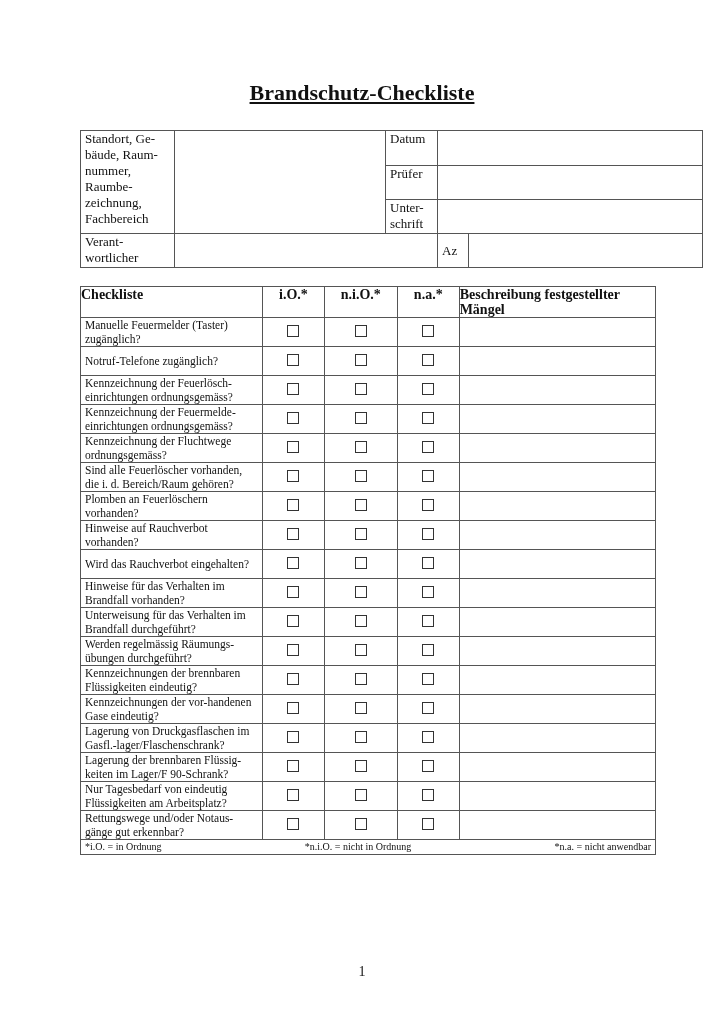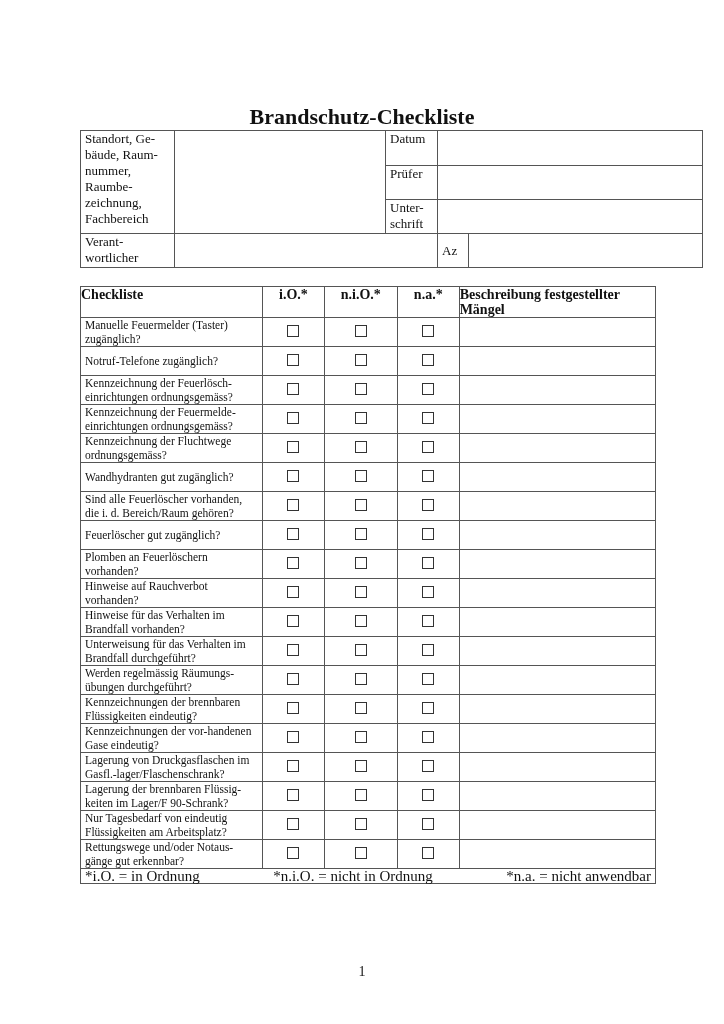--- a/index.html
+++ b/index.html
@@ -1,27 +1,27 @@
 <!DOCTYPE html>
 <html><head>
 <meta charset="utf-8">
 <style>
   html, body { margin:0; padding:0; background:#fff; }
   body { width:724px; height:1024px; position:relative; font-family:"Liberation Serif", serif; color:#111; }
-  .title { position:absolute; top:104px; left:0; width:724px; text-align:center; font-weight:bold; font-size:22px; }
+  .title { position:absolute; top:80px; left:0; width:724px; text-align:center; font-weight:bold; font-size:22px; text-decoration:underline; }
   table { border-collapse:collapse; position:absolute; }
   td, th { border:1px solid #555; padding:0 4px; vertical-align:top; font-size:13px; line-height:16px; }
   #info { left:80px; top:130px; width:623px; }
   #check { left:80px; top:286px; width:576px; }
   #check th { font-weight:bold; font-size:14px; text-align:left; height:15px; line-height:15px; padding:0 0; }
   #check th.c { text-align:center; padding:0 16px; }
   #check td { font-size:11.5px; line-height:14px; height:28px; vertical-align:middle; }
   #check td.cb { text-align:center; padding:0; }
   .box { display:inline-block; width:10px; height:10px; border:1.2px solid #333; }
-  #check td.legend { height:14px; font-size:15px; line-height:14px; }
+  #check td.legend { height:14px; font-size:10px; line-height:14px; }
   .legend-row { display:flex; justify-content:space-between; }
   .pageno { position:absolute; top:964px; left:0; width:724px; text-align:center; font-size:14px; }
 </style>
 </head>
 <body>
 
 <div class="title">Brandschutz-Checkliste</div>
 
 <table id="info">
   <colgroup>
@@ -102,49 +102,42 @@
         <td></td>
       </tr>
       <tr>
         <td>Kennzeichnung der Fluchtwege ordnungsgemäss?</td>
         <td class="cb"><span class="box"></span></td>
         <td class="cb"><span class="box"></span></td>
         <td class="cb"><span class="box"></span></td>
         <td></td>
       </tr>
       <tr>
-        <td>Wandhydranten gut zugänglich?</td>
-        <td class="cb"><span class="box"></span></td>
-        <td class="cb"><span class="box"></span></td>
-        <td class="cb"><span class="box"></span></td>
-        <td></td>
-      </tr>
-      <tr>
         <td>Sind alle Feuerlöscher vorhanden, die i. d. Bereich/Raum gehören?</td>
         <td class="cb"><span class="box"></span></td>
         <td class="cb"><span class="box"></span></td>
         <td class="cb"><span class="box"></span></td>
         <td></td>
       </tr>
       <tr>
-        <td>Feuerlöscher gut zugänglich?</td>
-        <td class="cb"><span class="box"></span></td>
-        <td class="cb"><span class="box"></span></td>
-        <td class="cb"><span class="box"></span></td>
-        <td></td>
-      </tr>
-      <tr>
         <td>Plomben an Feuerlöschern vorhanden?</td>
         <td class="cb"><span class="box"></span></td>
         <td class="cb"><span class="box"></span></td>
         <td class="cb"><span class="box"></span></td>
         <td></td>
       </tr>
       <tr>
         <td>Hinweise auf Rauchverbot vorhanden?</td>
+        <td class="cb"><span class="box"></span></td>
+        <td class="cb"><span class="box"></span></td>
+        <td class="cb"><span class="box"></span></td>
+        <td></td>
+      </tr>
+      <tr>
+        <td>Wird das Rauchverbot eingehalten?</td>
         <td class="cb"><span class="box"></span></td>
         <td class="cb"><span class="box"></span></td>
         <td class="cb"><span class="box"></span></td>
         <td></td>
       </tr>
       <tr>
         <td>Hinweise für das Verhalten im Brandfall vorhanden?</td>
         <td class="cb"><span class="box"></span></td>
         <td class="cb"><span class="box"></span></td>
         <td class="cb"><span class="box"></span></td>

